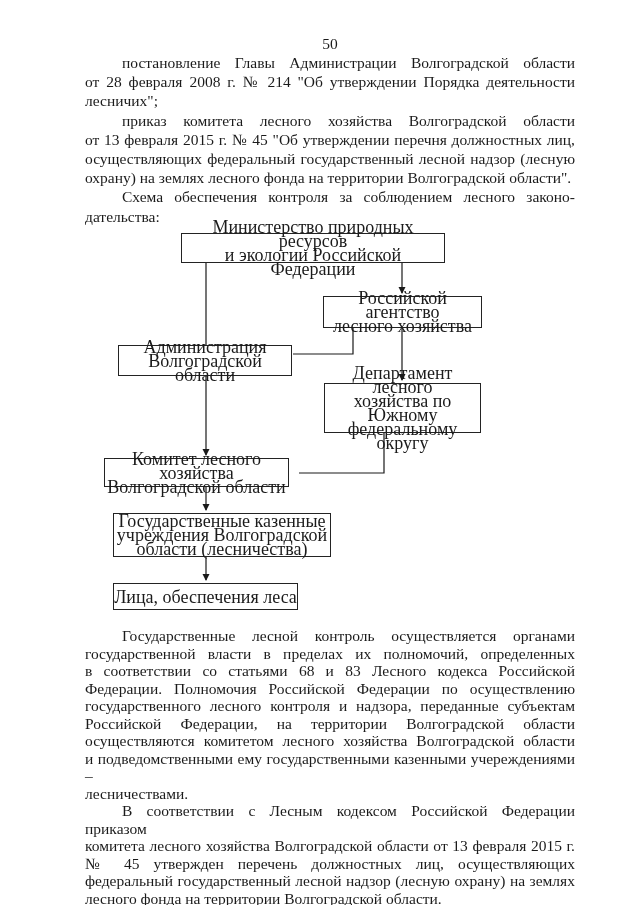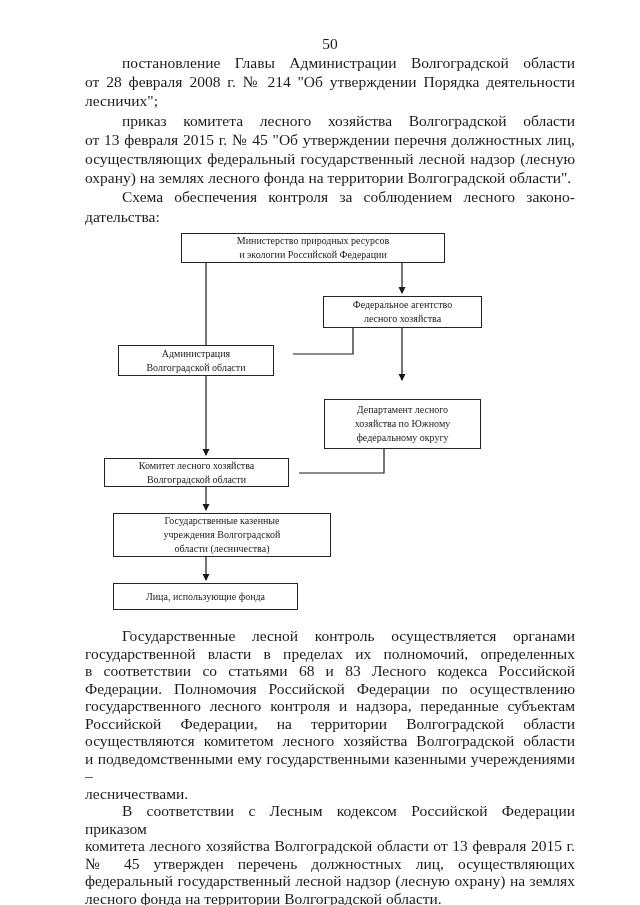--- a/index.html
+++ b/index.html
@@ -23,21 +23,21 @@
   .ln.last { text-align-last:left; }
   .ln.ind  { text-indent:37px; }
 
   .diagram { position:absolute; left:0; top:225px; width:640px; height:395px; }
   .diagram svg { position:absolute; left:0; top:0; }
 
   .dbox {
     position:absolute; box-sizing:border-box;
     border:1.4px solid #232323; background:#fff;
     display:flex; align-items:center; justify-content:center;
-    text-align:center; font-size:10px; line-height:14px;
+    text-align:center; font-size:18px; line-height:14px;
     white-space:pre-line;
     font-family:Liberation Serif, serif;
   }
 </style>
 </head>
 <body>
 
 <div class="page">
 
   <div class="pageno">50</div>
@@ -68,33 +68,33 @@
         <line x1="402" y1="103" x2="402" y2="155" marker-end="url(#arr)"></line>
         <line x1="206" y1="151" x2="206" y2="230" marker-end="url(#arr)"></line>
         <path d="M384,208 L384,248 L299,248"></path>
         <line x1="206" y1="262" x2="206" y2="285" marker-end="url(#arr)"></line>
         <line x1="206" y1="332" x2="206" y2="355" marker-end="url(#arr)"></line>
       </g>
     </svg>
 
     <div class="dbox" style="left:181px; top:8px;   width:264px; height:30px;">Министерство природных ресурсов
 и экологии Российской Федерации</div>
-    <div class="dbox" style="left:323px; top:71px;  width:159px; height:32px;">Федеральное агентство
+    <div class="dbox" style="left:323px; top:71px;  width:159px; height:32px;">Российской агентство
 лесного хозяйства</div>
-    <div class="dbox" style="left:118px; top:120px; width:156px; height:31px;">Администрация
+    <div class="dbox" style="left:118px; top:120px; width:174px; height:31px;">Администрация
 Волгоградской области</div>
-    <div class="dbox" style="left:324px; top:158px; width:157px; height:50px;margin-top:16px;">Департамент лесного
+    <div class="dbox" style="left:324px; top:158px; width:157px; height:50px;">Департамент лесного
 хозяйства по Южному
 федеральному округу</div>
     <div class="dbox" style="left:104px; top:233px; width:185px; height:29px;">Комитет лесного хозяйства
 Волгоградской области</div>
     <div class="dbox" style="left:113px; top:288px; width:218px; height:44px;">Государственные казенные
 учреждения Волгоградской
 области (лесничества)</div>
-    <div class="dbox" style="left:113px; top:358px; width:185px; height:27px;">Лица, использующие фонда</div>
+    <div class="dbox" style="left:113px; top:358px; width:185px; height:27px;">Лица, обеспечения леса</div>
   </div>
 
   <div class="textblock tb-bottom">
     <div class="ln ind">Государственные лесной контроль осуществляется органами</div>
     <div class="ln">государственной власти в пределах их полномочий, определенных</div>
     <div class="ln">в соответствии со статьями 68 и 83 Лесного кодекса Российской</div>
     <div class="ln">Федерации. Полномочия Российской Федерации по осуществлению</div>
     <div class="ln">государственного лесного контроля и надзора, переданные субъектам</div>
     <div class="ln">Российской Федерации, на территории Волгоградской области</div>
     <div class="ln">осуществляются комитетом лесного хозяйства Волгоградской области</div>

